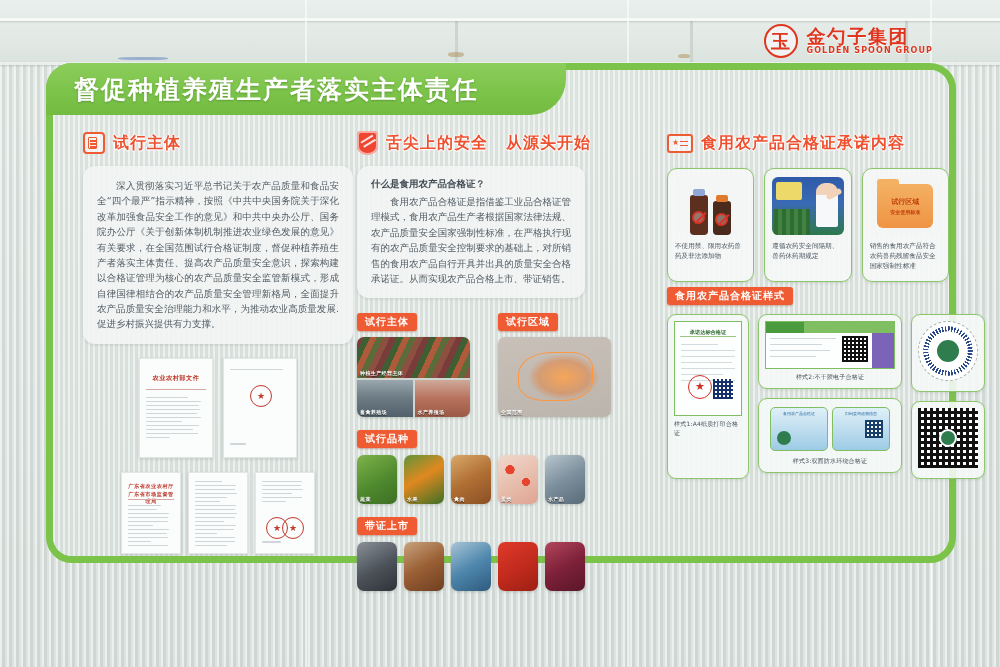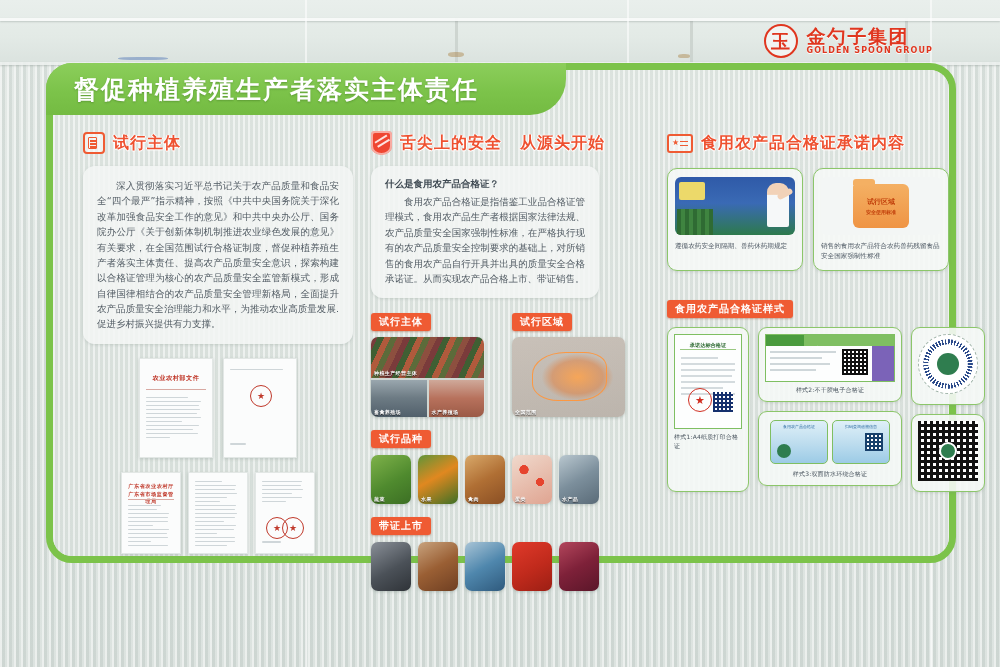--- a/index.html
+++ b/index.html
@@ -91,21 +91,21 @@
     text-shadow: 0 1px 0 rgba(255,255,255,0.9);
   }
   .logo-en {
     color: #e0361f; font-size: 8px; font-weight: bold; letter-spacing: 1.1px;
     text-shadow: 0 1px 0 rgba(255,255,255,0.9);
   }
 
   
   .col { position: absolute; top: 60px; }
   .col-left   { left: 30px;  width: 270px; }
-  .col-mid    { left: 318px; width: 228px; }
+  .col-mid    { left: 304px; width: 228px; }
   .col-right  { left: 614px; width: 282px; }
 
   
   .sec-head { display: flex; align-items: center; gap: 8px; height: 26px; }
   .sec-icon {
     width: 22px; height: 22px; border: 2px solid #ef5b33; border-radius: 4px;
     position: relative; background: rgba(255,255,255,0.55); flex: 0 0 auto;
   }
   .sec-icon.doc::before {
     content:""; position:absolute; left:3px; top:3px; right:6px; bottom:3px;
@@ -299,21 +299,21 @@
     content:""; position:absolute; top:-5px; left:0; width:22px; height:6px;
     background:#f4b063; border-radius: 3px 3px 0 0;
   }
   .folder .ft1 { color:#c2410c; font-size:7px; font-weight:bold; }
   .folder .ft2 { color:#c2410c; font-size:5px; font-weight:bold; }
   .promise-txt {
     color: #4a5560; font-size: 6.6px; line-height: 1.55; text-align: left;
   }
 
   
-  .cert-section { margin-top: 26px; }
+  .cert-section { margin-top: 2px; }
   .cert-row { display: flex; gap: 9px; margin-top: 9px; }
   .cert-box {
     background: rgba(245,248,246,0.9); border: 1.3px solid #8cc66a;
     border-radius: 9px; padding: 6px; display: flex; flex-direction: column;
     align-items: center; box-shadow: 0 1px 3px rgba(120,135,128,0.22);
   }
   .cert-cap { color: #49545e; font-size: 6px; margin-top: 4px; letter-spacing: 0.2px; }
   .cert-a4 {
     width: 68px; height: 95px; background: #fdfefe; border: 1px solid #7fbf62;
     position: relative; overflow: hidden;
@@ -608,20 +608,33 @@
     </div>
 
     <div class="col col-right">
       <div class="sec-head">
         <span class="sec-icon card"></span>
         <span class="sec-title">食用农产品合格证承诺内容</span>
       </div>
 
 
       <div class="promise-row">
+        <div class="promise-card">
+          <div class="promise-ill ill-bottles">
+            <div class="bottle b1">
+                <span class="cap"></span>
+                <span class="ban" style="left:2px; top:16px;"></span>
+              </div>
+            <div class="bottle b2">
+                <span class="cap"></span>
+                <span class="ban" style="left:2px; top:12px;"></span>
+              </div>
+          </div>
+          <div class="promise-txt">不使用禁、限用农药兽药及非法添加物</div>
+        </div>
 
         <div class="promise-card">
           <div class="promise-ill ill-lab">
             <span class="board-y"></span>
             <span class="plants"></span>
             <span class="person"></span>
             <span class="arm"></span>
           </div>
           <div class="promise-txt">遵循农药安全间隔期、兽药休药期规定</div>
         </div>

